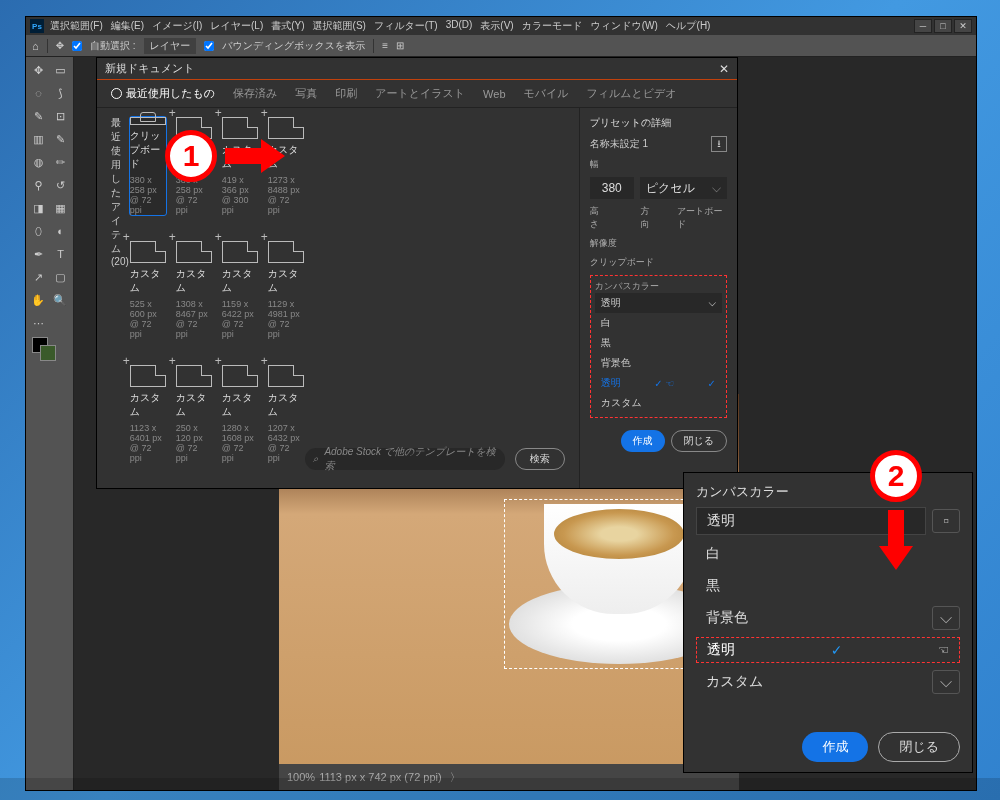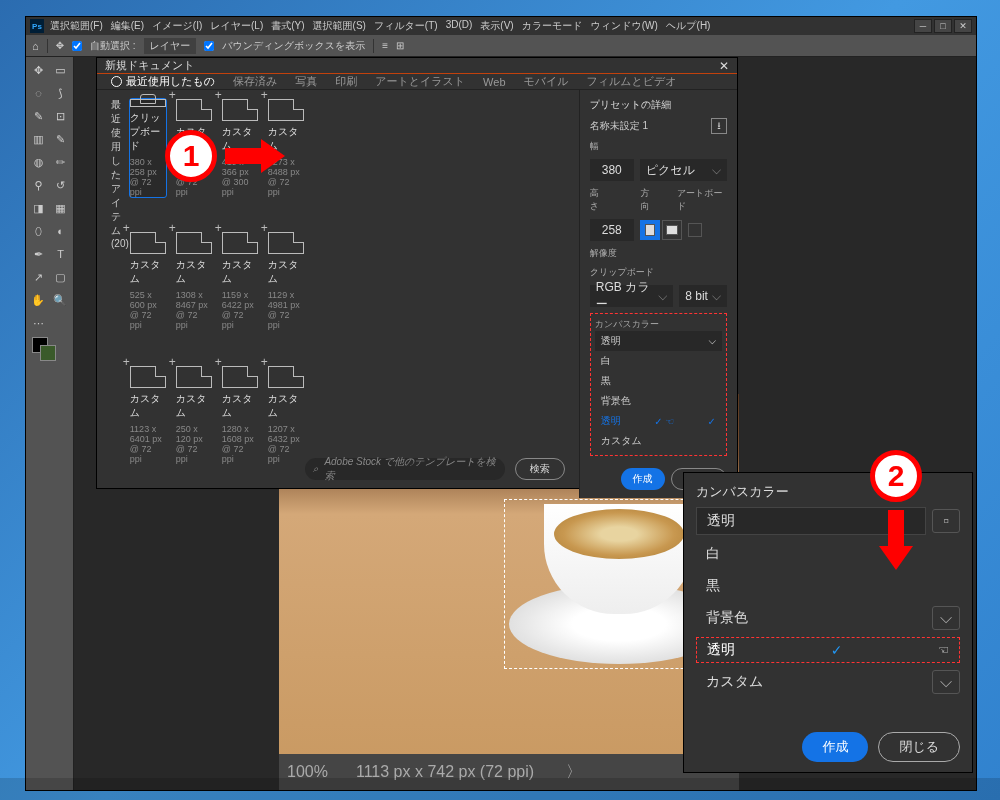--- a/index.html
+++ b/index.html
@@ -23,21 +23,21 @@
 .toolbox .swatch .bg{position:absolute;width:16px;height:16px;background:#3a5a2a;border:1px solid #888;left:12px;top:10px;}
 .canvas-area{flex:1;background:#282828;position:relative;overflow:hidden;}
 .doc-tab{position:absolute;left:205px;top:321px;background:#454545;color:#ccc;font-size:10px;padding:2px 8px;border-top-left-radius:3px;border-top-right-radius:3px;display:flex;align-items:center;gap:4px;}
 .doc-tab .doc-icon{width:10px;height:10px;background:#001e36;color:#31a8ff;font-size:6px;display:flex;align-items:center;justify-content:center;}
 .photo{position:absolute;left:205px;top:337px;width:460px;height:400px;background:linear-gradient(180deg,#5a3820 0%,#7a5030 15%,#d4a878 30%,#c89860 100%);}
 .photo .cup{position:absolute;left:230px;top:110px;width:220px;height:160px;}
 .photo .saucer{position:absolute;width:220px;height:80px;background:radial-gradient(ellipse,#fff 30%,#e8e8e8 60%,#ccc 100%);border-radius:50%;bottom:0;}
 .photo .cupbody{position:absolute;width:150px;height:110px;background:linear-gradient(180deg,#fff 0%,#eee 100%);border-radius:0 0 70px 70px;left:35px;top:0;}
 .photo .latte{position:absolute;width:130px;height:50px;background:radial-gradient(ellipse,#e8d4a0 20%,#c89850 60%,#a87830 100%);border-radius:50%;left:45px;top:5px;}
 .photo .sel{position:absolute;left:225px;top:105px;width:230px;height:170px;border:1px dashed #fff;}
-.statusbar{position:absolute;bottom:0;left:205px;width:460px;height:36px;background:#454545;color:#aaa;font-size:16px;display:flex;align-items:center;padding:0 8px;gap:28px;}
+.statusbar{position:absolute;bottom:0;left:205px;width:460px;height:26px;background:#454545;color:#aaa;font-size:11px;display:flex;align-items:center;padding:0 8px;gap:4px;}
 .newdoc{position:absolute;left:22px;top:0;width:642px;height:432px;background:#323232;border:1px solid #000;display:flex;flex-direction:column;}
 .newdoc-title{height:22px;display:flex;align-items:center;padding:0 8px;font-size:11px;color:#ddd;border-bottom:1px solid #c2410c;}
 .newdoc-title .close{margin-left:auto;font-size:12px;cursor:pointer;}
 .newdoc-tabs{height:28px;display:flex;align-items:center;gap:18px;padding:0 14px;font-size:11px;color:#999;border-bottom:1px solid #222;}
 .newdoc-tabs .tab{cursor:pointer;display:flex;align-items:center;gap:4px;}
 .newdoc-tabs .tab.active{color:#fff;}
 .newdoc-tabs .clock{width:11px;height:11px;border:1px solid #fff;border-radius:50%;position:relative;}
 .newdoc-body{flex:1;display:flex;}
 .preset-area{flex:1;padding:8px 14px;display:flex;flex-direction:row;}
 .preset-hdr{font-size:10px;color:#ccc;margin-bottom:8px;}
@@ -290,38 +290,22 @@
             <div class="lbl">幅</div>
             <div class="row">
               <div class="fld num">380</div>
               <div class="fld sel">ピクセル</div>
             </div>
             <div class="row">
                 <span class="lbl">高さ</span>
                 <span class="lbl" style="margin-left:28px;">方向</span>
                 <span class="lbl" style="margin-left:14px;">アートボード</span>
               </div>
-            <div class="row">
-              <div class="fld num">258</div>
-              <div class="orient">
-                <div class="on">
-                    <div class="ico"></div>
-                  </div>
-                <div>
-                    <div class="ico land"></div>
-                  </div>
-              </div>
-              <div class="chk"></div>
-            </div>
             <div class="lbl">解像度</div>
             <div class="lbl">クリップボード</div>
-            <div class="row">
-              <div class="fld sel" style="flex:2">RGB カラー</div>
-              <div class="fld sel" style="flex:1">8 bit</div>
-            </div>
             <div class="canvas-color">
               <div class="lbl">カンバスカラー</div>
               <div class="ccsel">
                   <span>透明</span>
                 </div>
               <div class="ccopt">白</div>
               <div class="ccopt">黒</div>
               <div class="ccopt">背景色</div>
               <div class="ccopt sel">
                   <span>透明</span>

